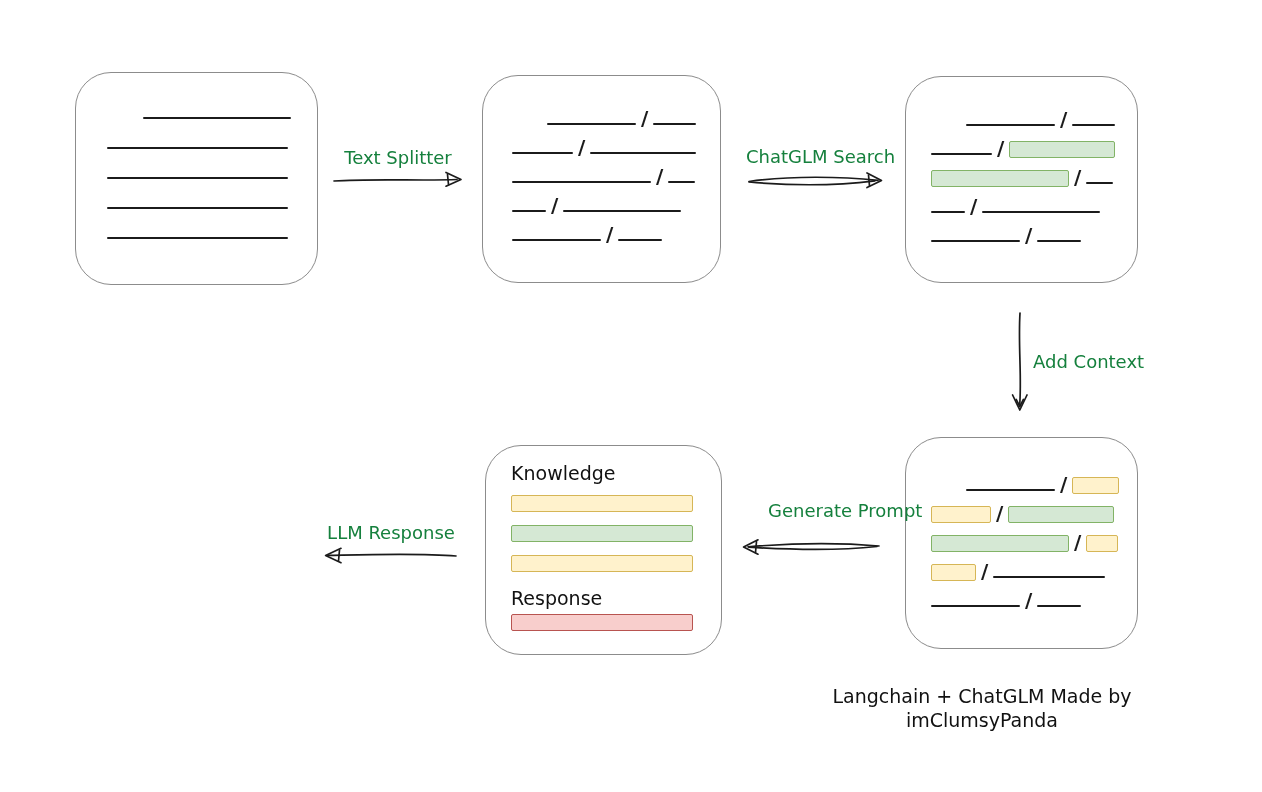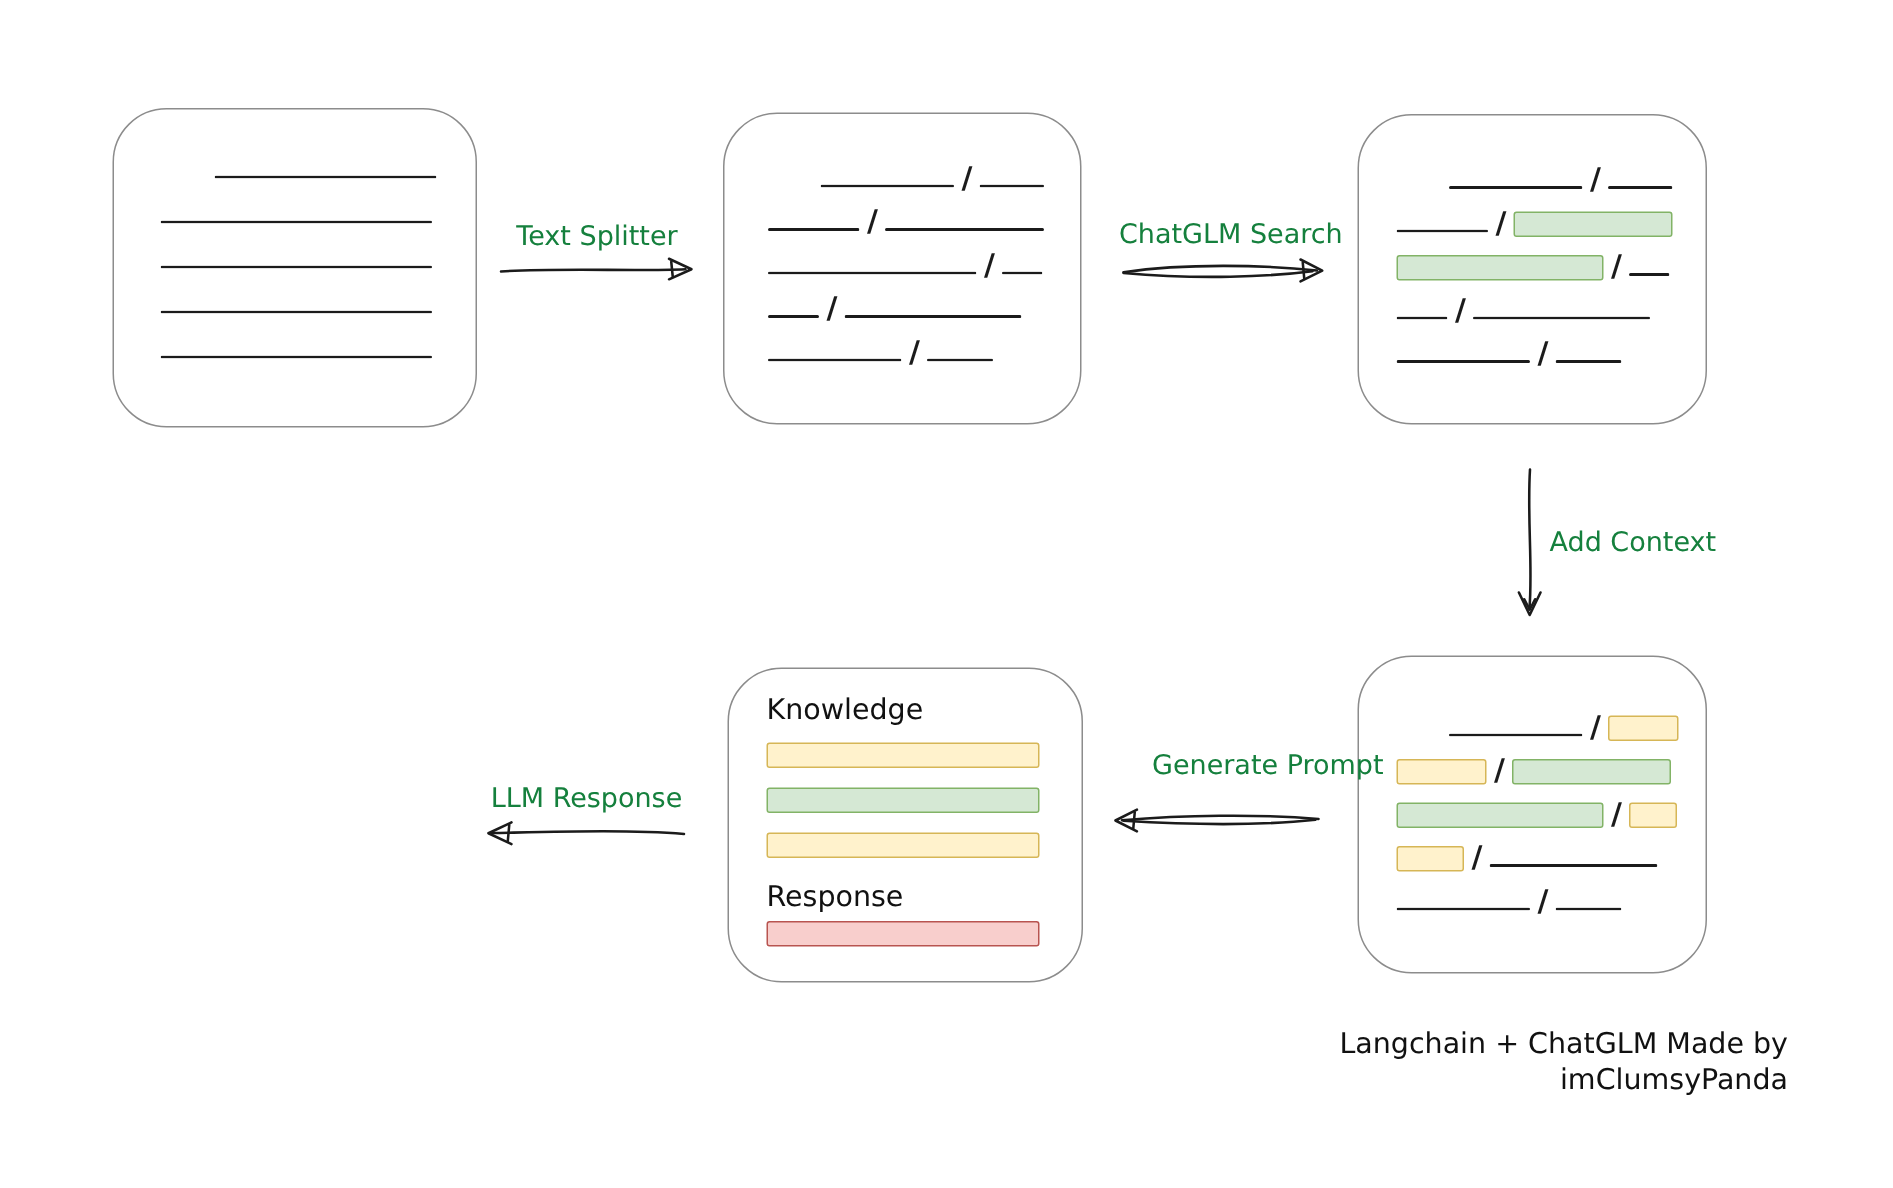--- a/index.html
+++ b/index.html
@@ -40,21 +40,21 @@
   #box-answer .rows-answer{margin-top:6px;}
   
   .arrows-svg{position:absolute;left:0;top:0;pointer-events:none;}
   .arrow-stroke{stroke:var(--stroke,#1b1b1b);stroke-width:1.7;fill:none;stroke-linecap:round;stroke-linejoin:round;}
   .arrow-label{position:absolute;font-size:18px;line-height:22px;text-align:center;color:#15803d;white-space:nowrap;}
   #lbl-text-splitter{left:333px;top:147px;width:130px;}
   #lbl-vector-search{left:746px;top:146px;width:130px;}
   #lbl-add-context{left:1033px;top:351px;width:120px;text-align:left;}
   #lbl-generate-prompt{left:736px;top:500px;width:150px;margin-left:32px;}
   #lbl-llm-response{left:326px;top:522px;width:130px;}
-  .caption{position:absolute;left:772px;top:684px;width:420px;text-align:right;font-size:19px;line-height:24px;color:#111;}
+  .caption{position:absolute;left:772px;top:684px;width:420px;text-align:center;font-size:19px;line-height:24px;color:#111;}
 </style>
 </head>
 <body>
 
 <div class="canvas">
 
   <div class="sketch-box" id="box-source">
     <div class="rows-doc">
         <div class="seg-row">
           <span class="seg seg-indent" style="width: 31px;"></span>

